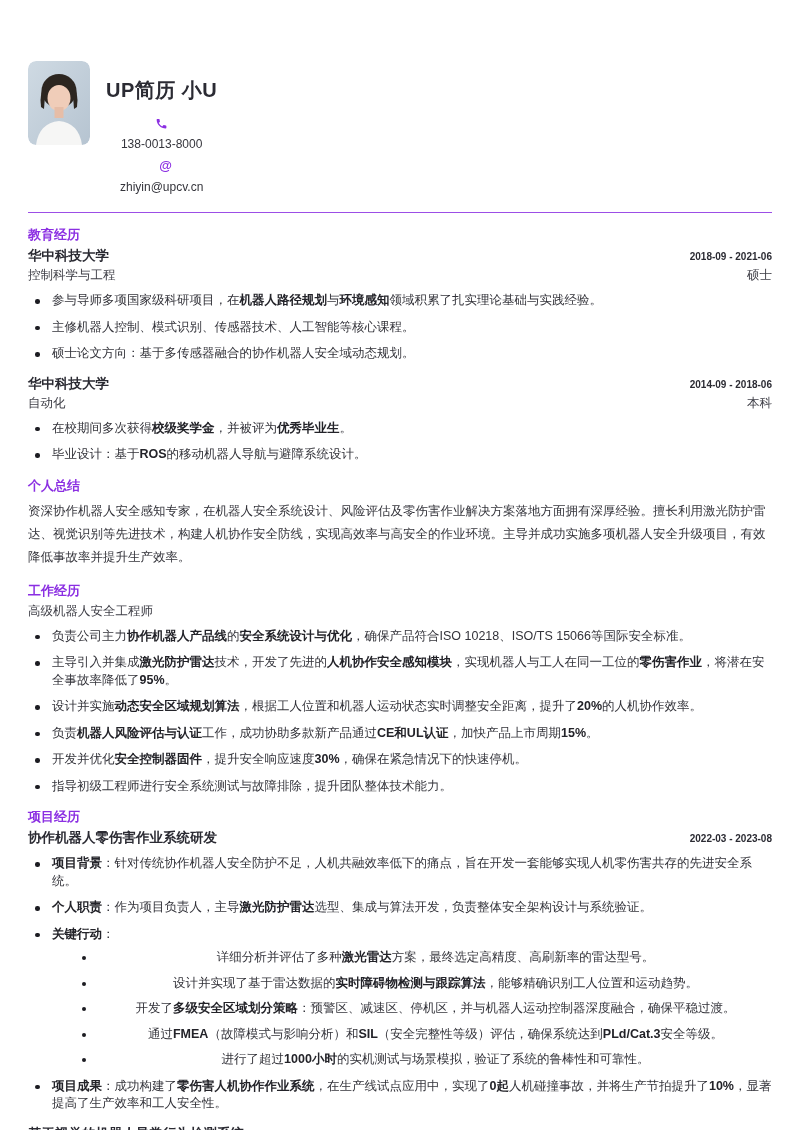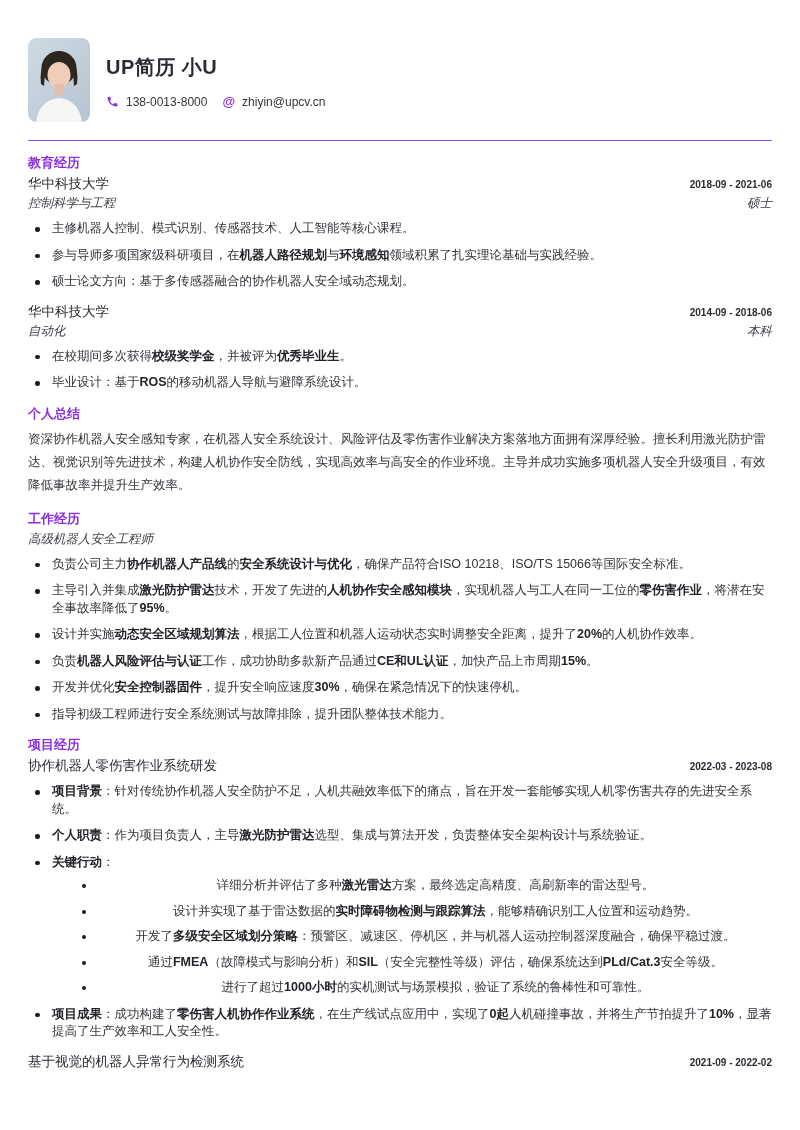--- a/index.html
+++ b/index.html
@@ -6,38 +6,38 @@
   * { box-sizing:border-box; margin:0; padding:0; }
   html,body { width:800px; }
   body {
     height:1130px; overflow:hidden; background:#fff;
     font-family:"Liberation Sans", sans-serif; color:var(--body);
     -webkit-font-smoothing:antialiased;
   }
   .page { padding:0 28px; }
 
   
-  header { display:flex; align-items:flex-start; padding-top:38px; }
+  header { display:flex; align-items:flex-start; padding-top:61px; }
   .avatar { width:62px; height:84px; border-radius:8px; overflow:hidden; flex:0 0 auto; }
   .head-right { margin-left:16px; padding-top:16px; }
   .name { font-size:20px; font-weight:700; color:var(--ink); letter-spacing:.5px; }
-  .contacts { display:flex; align-items:center; gap:7px; margin-top:13px; font-size:12px; color:#35353c; }
+  .contacts { display:flex; align-items:center; gap:7px; margin-top:13px; font-size:12px; color:#35353c;flex-direction:column; }
   .cicon { color:var(--accent); display:inline-flex; align-items:center; }
   .cicon svg { display:block; }
   .at { font-weight:700; font-size:13px; margin-left:8px; }
 
   .divider { border:none; border-top:1px solid var(--accent); opacity:.85; margin-top:18px; }
 
   
   .sec-title { color:var(--accent); font-size:13px; font-weight:700; margin:13px 0 3px; }
   .entry { margin-bottom:4px; }
   .entry-head { display:flex; justify-content:space-between; align-items:baseline; }
-  .entry-title { font-size:13.5px; font-weight:400; color:var(--ink); }
+  .entry-title { font-size:13.5px; font-weight:700; color:var(--ink); }
   .entry-dates { font-size:10px; font-weight:700; color:var(--ink); white-space:nowrap; }
-  .entry-sub { display:flex; justify-content:space-between; font-size:12.5px; color:var(--sub); margin-top:2px;font-style:italic; }
+  .entry-sub { display:flex; justify-content:space-between; font-size:12.5px; color:var(--sub); margin-top:2px; }
 
   ul { list-style:none; margin:8px 0 12px; }
   li { position:relative; padding-left:24px; margin-bottom:9px; font-size:12.5px; line-height:1.4; color:var(--body); }
   li::before { content:""; position:absolute; left:7px; top:7px; width:4.5px; height:4.5px; border-radius:50%; background:#1c1c22; }
   ul.sub { margin:6px 0 0 23px; }
   ul.sub li { margin-bottom:8px;text-align:center; }
   ul.sub li::before { width:4px; height:4px; }
   b { font-weight:700; color:#232329; }
 
   .summary-text { font-size:12.5px; line-height:1.85; margin:5px 0 10px; color:var(--body); }
@@ -89,22 +89,22 @@
         <div class="entry">
           <div class="entry-head">
             <span class="entry-title">华中科技大学</span>
             <span class="entry-dates">2018-09 - 2021-06</span>
           </div>
           <div class="entry-sub">
             <span>控制科学与工程</span>
             <span>硕士</span>
           </div>
           <ul>
+            <li>参与导师多项国家级科研项目，在<b>机器人路径规划</b>与<b>环境感知</b>领域积累了扎实理论基础与实践经验。</li>
             <li>主修机器人控制、模式识别、传感器技术、人工智能等核心课程。</li>
-            <li>参与导师多项国家级科研项目，在<b>机器人路径规划</b>与<b>环境感知</b>领域积累了扎实理论基础与实践经验。</li>
             <li>硕士论文方向：基于多传感器融合的协作机器人安全域动态规划。</li>
           </ul>
         </div>
         <div class="entry">
           <div class="entry-head">
             <span class="entry-title">华中科技大学</span>
             <span class="entry-dates">2014-09 - 2018-06</span>
           </div>
           <div class="entry-sub">
             <span>自动化</span>

